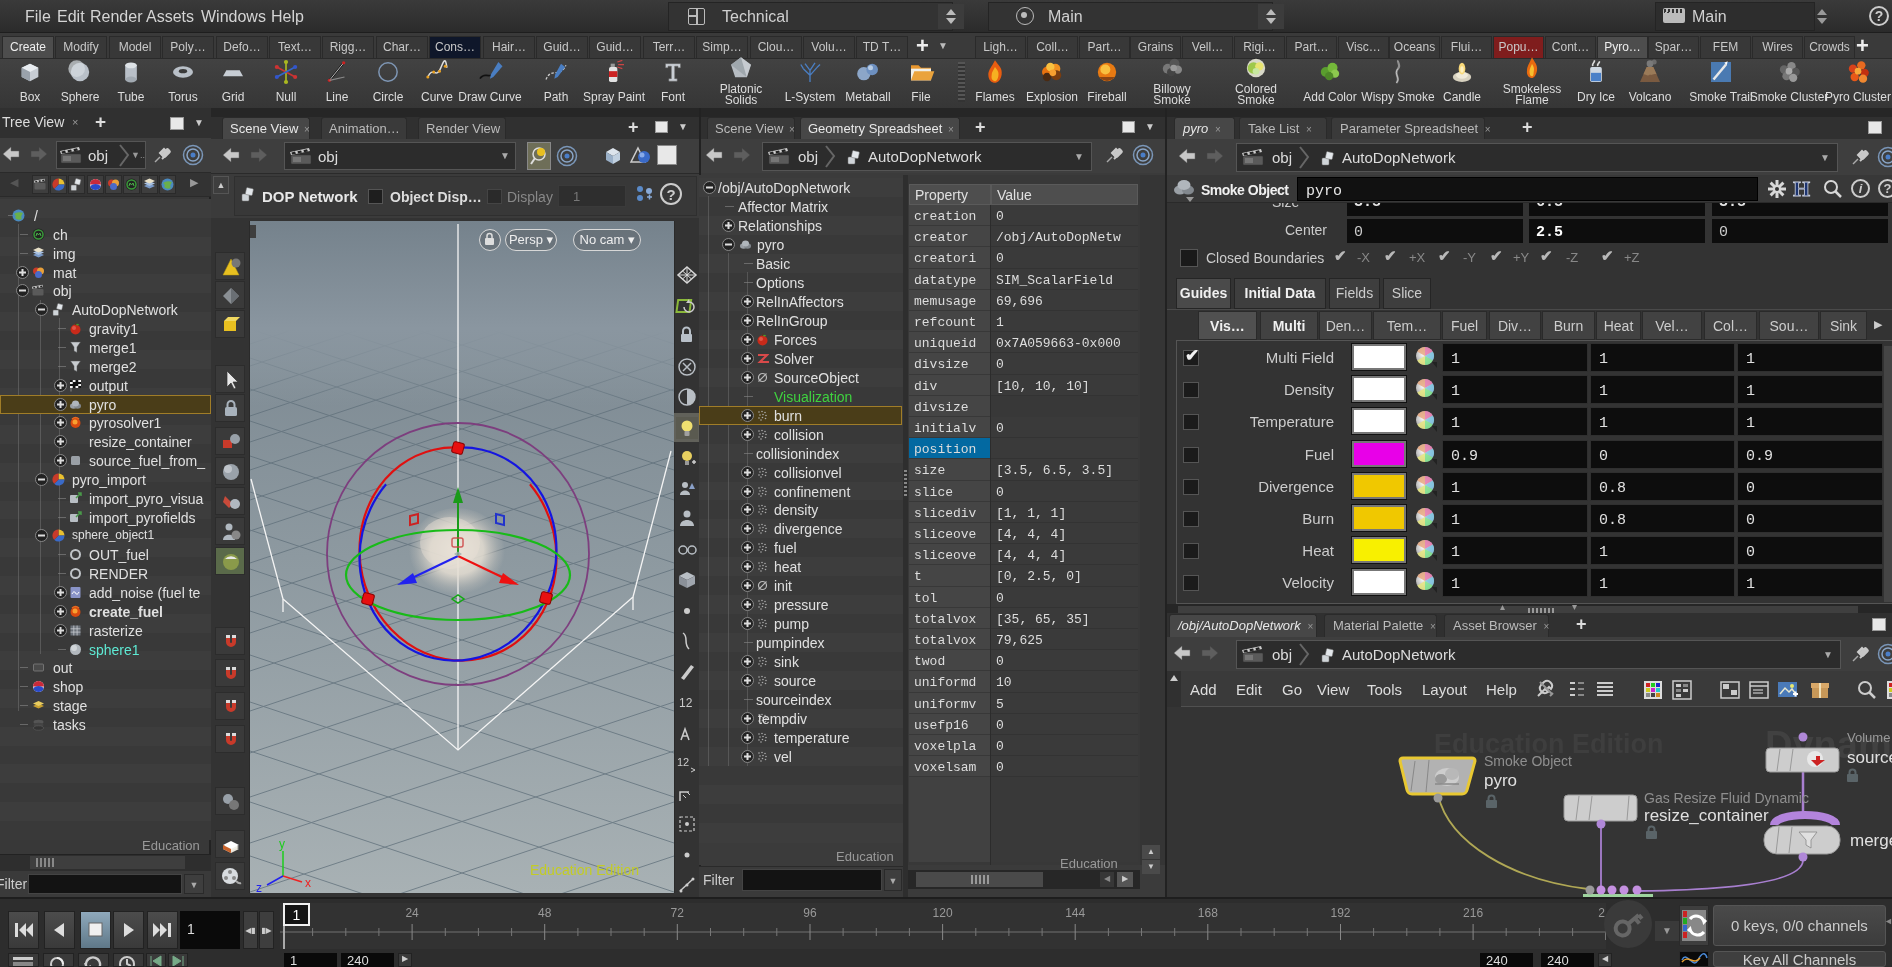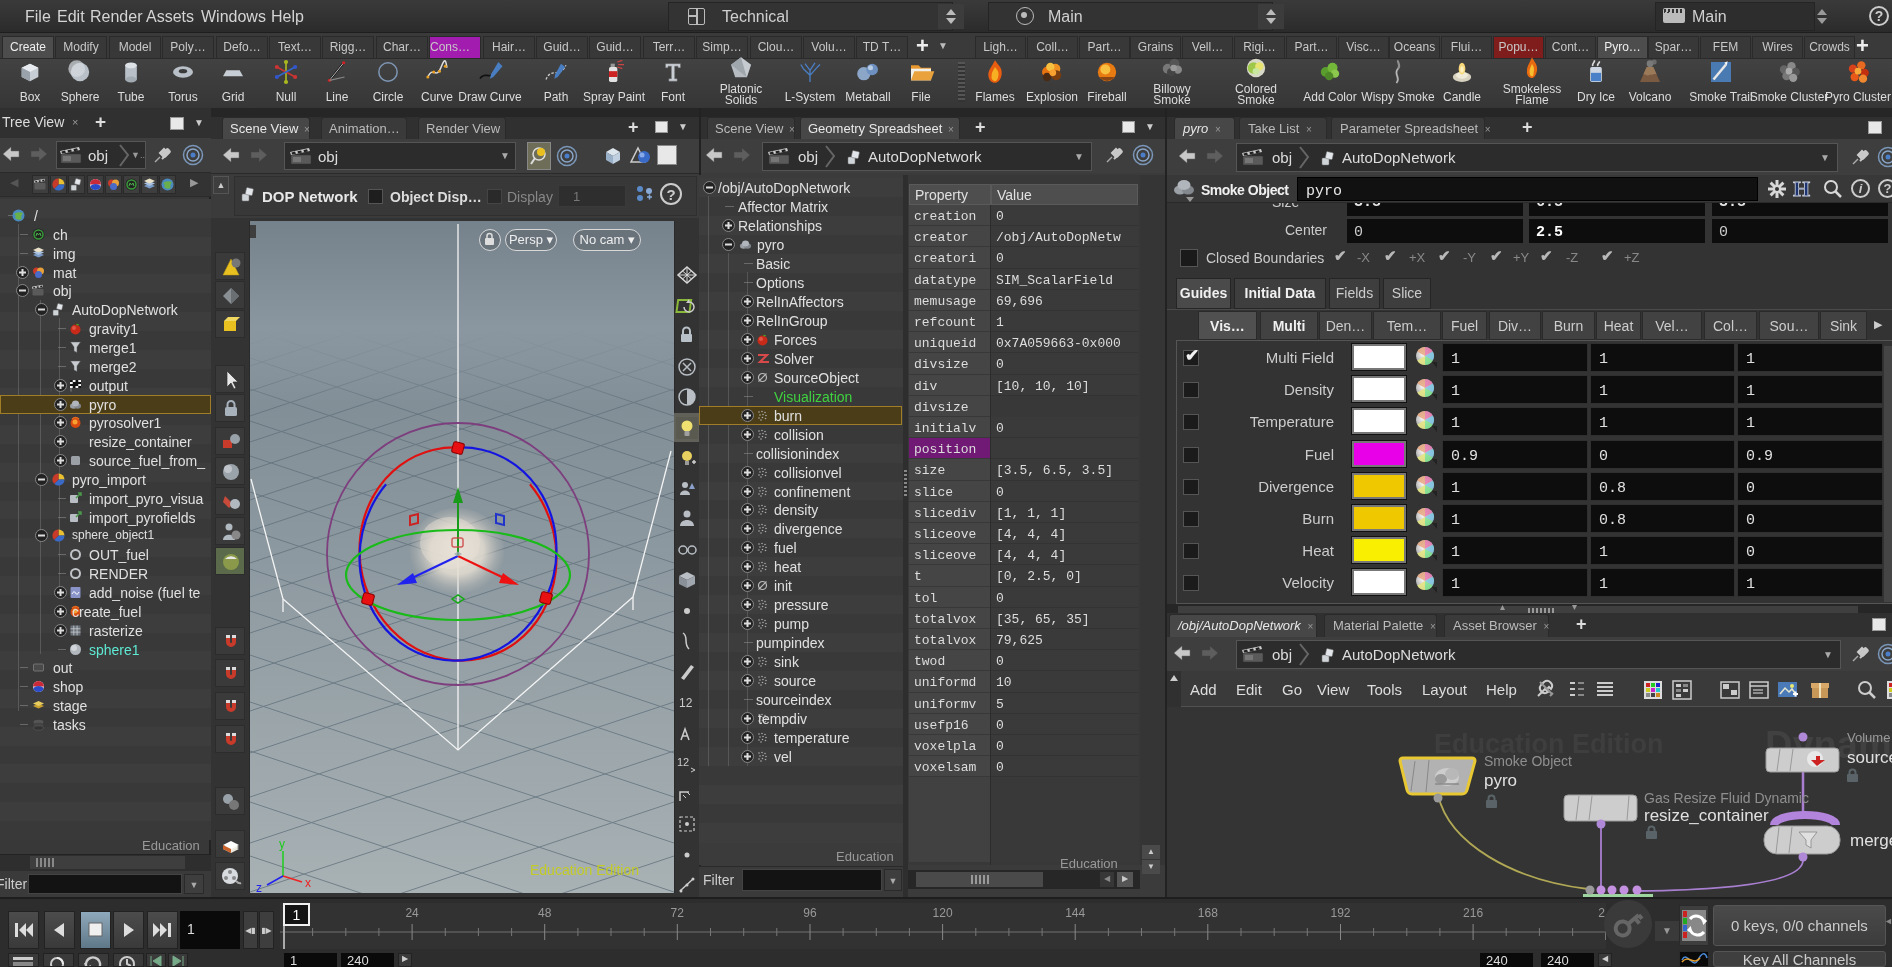--- a/index.html
+++ b/index.html
@@ -46,21 +46,21 @@
 <div class="abs" style="left:1869px;top:6px;width:20px;height:20px;border:2px solid #ccc;border-radius:50%;color:#ccc;font-weight:bold;font-size:14px;text-align:center;line-height:17px;">?</div>
 <div class="abs" style="left:0;top:33px;width:1892px;height:75px;background:#3a3a3a;"></div>
 <div class="abs" style="left:2px;top:36px;width:52px;height:22px;background:#4d4d4d;border:1px solid #2a2a2a;border-bottom:none;font-size:12px;color:#eee;text-align:center;line-height:21px;overflow:hidden;">Create</div>
 <div class="abs" style="left:55px;top:36px;width:52px;height:22px;background:#383838;border:1px solid #2a2a2a;border-bottom:none;font-size:12px;color:#c8c8c8;text-align:center;line-height:21px;overflow:hidden;">Modify</div>
 <div class="abs" style="left:109px;top:36px;width:52px;height:22px;background:#383838;border:1px solid #2a2a2a;border-bottom:none;font-size:12px;color:#c8c8c8;text-align:center;line-height:21px;overflow:hidden;">Model</div>
 <div class="abs" style="left:162px;top:36px;width:52px;height:22px;background:#383838;border:1px solid #2a2a2a;border-bottom:none;font-size:12px;color:#c8c8c8;text-align:center;line-height:21px;overflow:hidden;">Poly…</div>
 <div class="abs" style="left:216px;top:36px;width:52px;height:22px;background:#383838;border:1px solid #2a2a2a;border-bottom:none;font-size:12px;color:#c8c8c8;text-align:center;line-height:21px;overflow:hidden;">Defo…</div>
 <div class="abs" style="left:269px;top:36px;width:52px;height:22px;background:#383838;border:1px solid #2a2a2a;border-bottom:none;font-size:12px;color:#c8c8c8;text-align:center;line-height:21px;overflow:hidden;">Text…</div>
 <div class="abs" style="left:322px;top:36px;width:52px;height:22px;background:#383838;border:1px solid #2a2a2a;border-bottom:none;font-size:12px;color:#c8c8c8;text-align:center;line-height:21px;overflow:hidden;">Rigg…</div>
 <div class="abs" style="left:376px;top:36px;width:52px;height:22px;background:#383838;border:1px solid #2a2a2a;border-bottom:none;font-size:12px;color:#c8c8c8;text-align:center;line-height:21px;overflow:hidden;">Char…</div>
-<div class="abs" style="left:429px;top:36px;width:52px;height:22px;background:#a21caf;border:1px solid #2a2a2a;border-bottom:none;font-size:12px;color:#c8c8c8;line-height:21px;overflow:hidden;">Cons…</div>
+<div class="abs" style="left:429px;top:36px;width:52px;height:22px;background:#0f172a;border:1px solid #2a2a2a;border-bottom:none;font-size:12px;color:#c8c8c8;text-align:center;line-height:21px;overflow:hidden;">Cons…</div>
 <div class="abs" style="left:483px;top:36px;width:52px;height:22px;background:#383838;border:1px solid #2a2a2a;border-bottom:none;font-size:12px;color:#c8c8c8;text-align:center;line-height:21px;overflow:hidden;">Hair…</div>
 <div class="abs" style="left:536px;top:36px;width:52px;height:22px;background:#383838;border:1px solid #2a2a2a;border-bottom:none;font-size:12px;color:#c8c8c8;text-align:center;line-height:21px;overflow:hidden;">Guid…</div>
 <div class="abs" style="left:589px;top:36px;width:52px;height:22px;background:#383838;border:1px solid #2a2a2a;border-bottom:none;font-size:12px;color:#c8c8c8;text-align:center;line-height:21px;overflow:hidden;">Guid…</div>
 <div class="abs" style="left:643px;top:36px;width:52px;height:22px;background:#383838;border:1px solid #2a2a2a;border-bottom:none;font-size:12px;color:#c8c8c8;text-align:center;line-height:21px;overflow:hidden;">Terr…</div>
 <div class="abs" style="left:696px;top:36px;width:52px;height:22px;background:#383838;border:1px solid #2a2a2a;border-bottom:none;font-size:12px;color:#c8c8c8;text-align:center;line-height:21px;overflow:hidden;">Simp…</div>
 <div class="abs" style="left:750px;top:36px;width:52px;height:22px;background:#383838;border:1px solid #2a2a2a;border-bottom:none;font-size:12px;color:#c8c8c8;text-align:center;line-height:21px;overflow:hidden;">Clou…</div>
 <div class="abs" style="left:803px;top:36px;width:52px;height:22px;background:#383838;border:1px solid #2a2a2a;border-bottom:none;font-size:12px;color:#c8c8c8;text-align:center;line-height:21px;overflow:hidden;">Volu…</div>
 <div class="abs" style="left:856px;top:36px;width:52px;height:22px;background:#383838;border:1px solid #2a2a2a;border-bottom:none;font-size:12px;color:#c8c8c8;text-align:center;line-height:21px;overflow:hidden;">TD T…</div>
 <div class="abs" style="left:916px;top:33px;font-size:22px;color:#eee;font-weight:bold;white-space:nowrap;">+</div>
 <div class="abs" style="left:938px;top:40px;font-size:10px;color:#bbb;font-weight:normal;white-space:nowrap;">▼</div>
@@ -567,21 +567,21 @@
 <svg class="abs" style="left:54px;top:604.8500000000004px" width="13" height="13" viewBox="0 0 13 13">
     <circle cx="6.5" cy="6.5" r="6" fill="#222" stroke="#888" stroke-width="1"></circle>
     <rect x="3" y="5.5" width="7" height="2" fill="#ddd"></rect>
     <rect x="5.5" y="3" width="2" height="7" fill="#ddd"></rect>
   </svg>
 <div class="abs" style="left:69px;top:605px;width:13px;height:13px;"><svg width="13" height="13" viewBox="0 0 13 13">
       <circle cx="6.5" cy="7" r="5" fill="#d84a10"></circle>
       <circle cx="6" cy="6" r="2.5" fill="#f8a030"></circle>
       <path d="M3 3 Q6.5 0 10 3" stroke="#e86a20" stroke-width="1.5" fill="none"></path>
     </svg></div>
-<div class="abs" style="left:72px;top:603.8500000000004px;font-size:14px;color:#e0e0e0;font-weight:normal;white-space:nowrap;">create_fuel</div>
+<div class="abs" style="left:89px;top:603.8500000000004px;font-size:14px;color:#e0e0e0;font-weight:bold;white-space:nowrap;">create_fuel</div>
 <svg class="abs" style="left:54px;top:623.7000000000004px" width="13" height="13" viewBox="0 0 13 13">
     <circle cx="6.5" cy="6.5" r="6" fill="#222" stroke="#888" stroke-width="1"></circle>
     <rect x="3" y="5.5" width="7" height="2" fill="#ddd"></rect>
     <rect x="5.5" y="3" width="2" height="7" fill="#ddd"></rect>
   </svg>
 <div class="abs" style="left:69px;top:624px;width:13px;height:13px;"><svg width="13" height="13" viewBox="0 0 13 13">
       <rect x="1.5" y="1.5" width="10" height="10" fill="#6a7078"></rect>
       <path d="M1.5 4.8 h10 M1.5 8.1 h10 M4.8 1.5 v10 M8.1 1.5 v10" stroke="#c8ccd0" stroke-width="0.8"></path>
     </svg></div>
 <div class="abs" style="left:89px;top:622.7000000000004px;font-size:14px;color:#e0e0e0;font-weight:normal;white-space:nowrap;">rasterize</div>
@@ -1478,21 +1478,21 @@
 <div class="abs" style="left:909px;top:332.2px;width:82px;height:21.2px;background:#454545;border-bottom:1px solid #383838;color:#ddd;font-size:13px;padding:3px 0 0 5px;"><span class="mono">uniqueid</span></div>
 <div class="abs" style="left:991px;top:332.2px;width:147px;height:21.2px;background:#3a3a3a;border-bottom:1px solid #333;color:#ddd;font-size:13px;padding:3px 0 0 5px;overflow:hidden;white-space:nowrap;"><span class="mono">0x7A059663-0x000</span></div>
 <div class="abs" style="left:909px;top:353.4px;width:82px;height:21.2px;background:#454545;border-bottom:1px solid #383838;color:#ddd;font-size:13px;padding:3px 0 0 5px;"><span class="mono">divsize</span></div>
 <div class="abs" style="left:991px;top:353.4px;width:147px;height:21.2px;background:#3a3a3a;border-bottom:1px solid #333;color:#ddd;font-size:13px;padding:3px 0 0 5px;overflow:hidden;white-space:nowrap;"><span class="mono">0</span></div>
 <div class="abs" style="left:909px;top:374.6px;width:82px;height:21.2px;background:#454545;border-bottom:1px solid #383838;color:#ddd;font-size:13px;padding:3px 0 0 5px;"><span class="mono">div</span></div>
 <div class="abs" style="left:991px;top:374.6px;width:147px;height:21.2px;background:#3a3a3a;border-bottom:1px solid #333;color:#ddd;font-size:13px;padding:3px 0 0 5px;overflow:hidden;white-space:nowrap;"><span class="mono">[10, 10, 10]</span></div>
 <div class="abs" style="left:909px;top:395.8px;width:82px;height:21.2px;background:#454545;border-bottom:1px solid #383838;color:#ddd;font-size:13px;padding:3px 0 0 5px;"><span class="mono">divsize</span></div>
 <div class="abs" style="left:991px;top:395.8px;width:147px;height:21.2px;background:#3a3a3a;border-bottom:1px solid #333;color:#ddd;font-size:13px;padding:3px 0 0 5px;overflow:hidden;white-space:nowrap;margin-top:23px;"><span class="mono">0.1</span></div>
 <div class="abs" style="left:909px;top:417.0px;width:82px;height:21.2px;background:#454545;border-bottom:1px solid #383838;color:#ddd;font-size:13px;padding:3px 0 0 5px;"><span class="mono">initialv</span></div>
 <div class="abs" style="left:991px;top:417.0px;width:147px;height:21.2px;background:#3a3a3a;border-bottom:1px solid #333;color:#ddd;font-size:13px;padding:3px 0 0 5px;overflow:hidden;white-space:nowrap;"><span class="mono">0</span></div>
-<div class="abs" style="left:909px;top:438.2px;width:82px;height:21.2px;background:#701a75;border-bottom:1px solid #383838;color:#ddd;font-size:13px;padding:3px 0 0 5px;"><span class="mono">position</span></div>
+<div class="abs" style="left:909px;top:438.2px;width:82px;height:21.2px;background:#0369a1;border-bottom:1px solid #383838;color:#ddd;font-size:13px;padding:3px 0 0 5px;"><span class="mono">position</span></div>
 <div class="abs" style="left:991px;top:438.2px;width:147px;height:21.2px;background:#3a3a3a;border-bottom:1px solid #333;color:#ddd;font-size:13px;padding:3px 0 0 5px;overflow:hidden;white-space:nowrap;"><span class="mono"></span></div>
 <div class="abs" style="left:909px;top:459.4px;width:82px;height:21.2px;background:#454545;border-bottom:1px solid #383838;color:#ddd;font-size:13px;padding:3px 0 0 5px;"><span class="mono">size</span></div>
 <div class="abs" style="left:991px;top:459.4px;width:147px;height:21.2px;background:#3a3a3a;border-bottom:1px solid #333;color:#ddd;font-size:13px;padding:3px 0 0 5px;overflow:hidden;white-space:nowrap;"><span class="mono">[3.5, 6.5, 3.5]</span></div>
 <div class="abs" style="left:909px;top:480.6px;width:82px;height:21.2px;background:#454545;border-bottom:1px solid #383838;color:#ddd;font-size:13px;padding:3px 0 0 5px;"><span class="mono">slice</span></div>
 <div class="abs" style="left:991px;top:480.6px;width:147px;height:21.2px;background:#3a3a3a;border-bottom:1px solid #333;color:#ddd;font-size:13px;padding:3px 0 0 5px;overflow:hidden;white-space:nowrap;"><span class="mono">0</span></div>
 <div class="abs" style="left:909px;top:501.8px;width:82px;height:21.2px;background:#454545;border-bottom:1px solid #383838;color:#ddd;font-size:13px;padding:3px 0 0 5px;"><span class="mono">slicediv</span></div>
 <div class="abs" style="left:991px;top:501.8px;width:147px;height:21.2px;background:#3a3a3a;border-bottom:1px solid #333;color:#ddd;font-size:13px;padding:3px 0 0 5px;overflow:hidden;white-space:nowrap;"><span class="mono">[1, 1, 1]</span></div>
 <div class="abs" style="left:909px;top:523.0px;width:82px;height:21.2px;background:#454545;border-bottom:1px solid #383838;color:#ddd;font-size:13px;padding:3px 0 0 5px;"><span class="mono">sliceove</span></div>
 <div class="abs" style="left:991px;top:523.0px;width:147px;height:21.2px;background:#3a3a3a;border-bottom:1px solid #333;color:#ddd;font-size:13px;padding:3px 0 0 5px;overflow:hidden;white-space:nowrap;"><span class="mono">[4, 4, 4]</span></div>
 <div class="abs" style="left:909px;top:544.2px;width:82px;height:21.2px;background:#454545;border-bottom:1px solid #383838;color:#ddd;font-size:13px;padding:3px 0 0 5px;"><span class="mono">sliceove</span></div>

